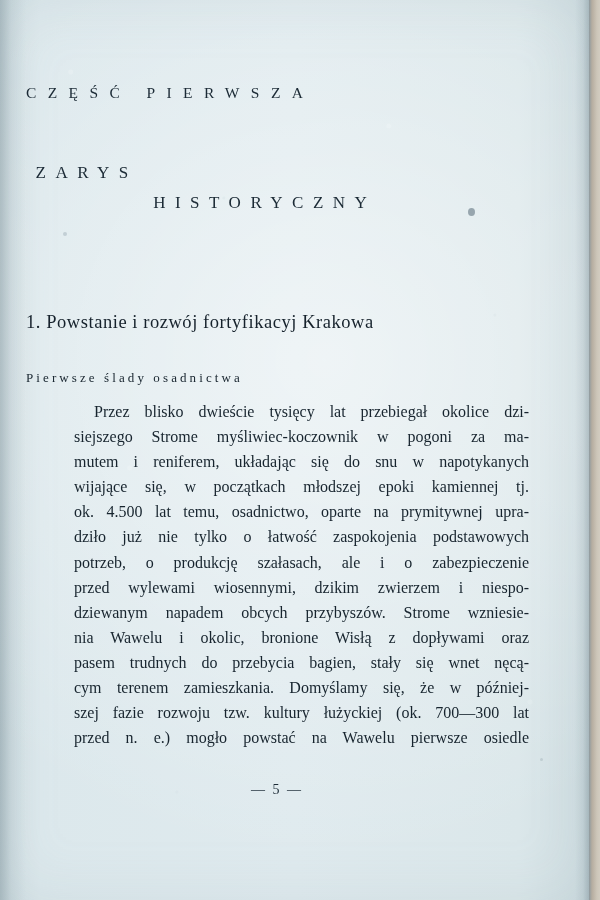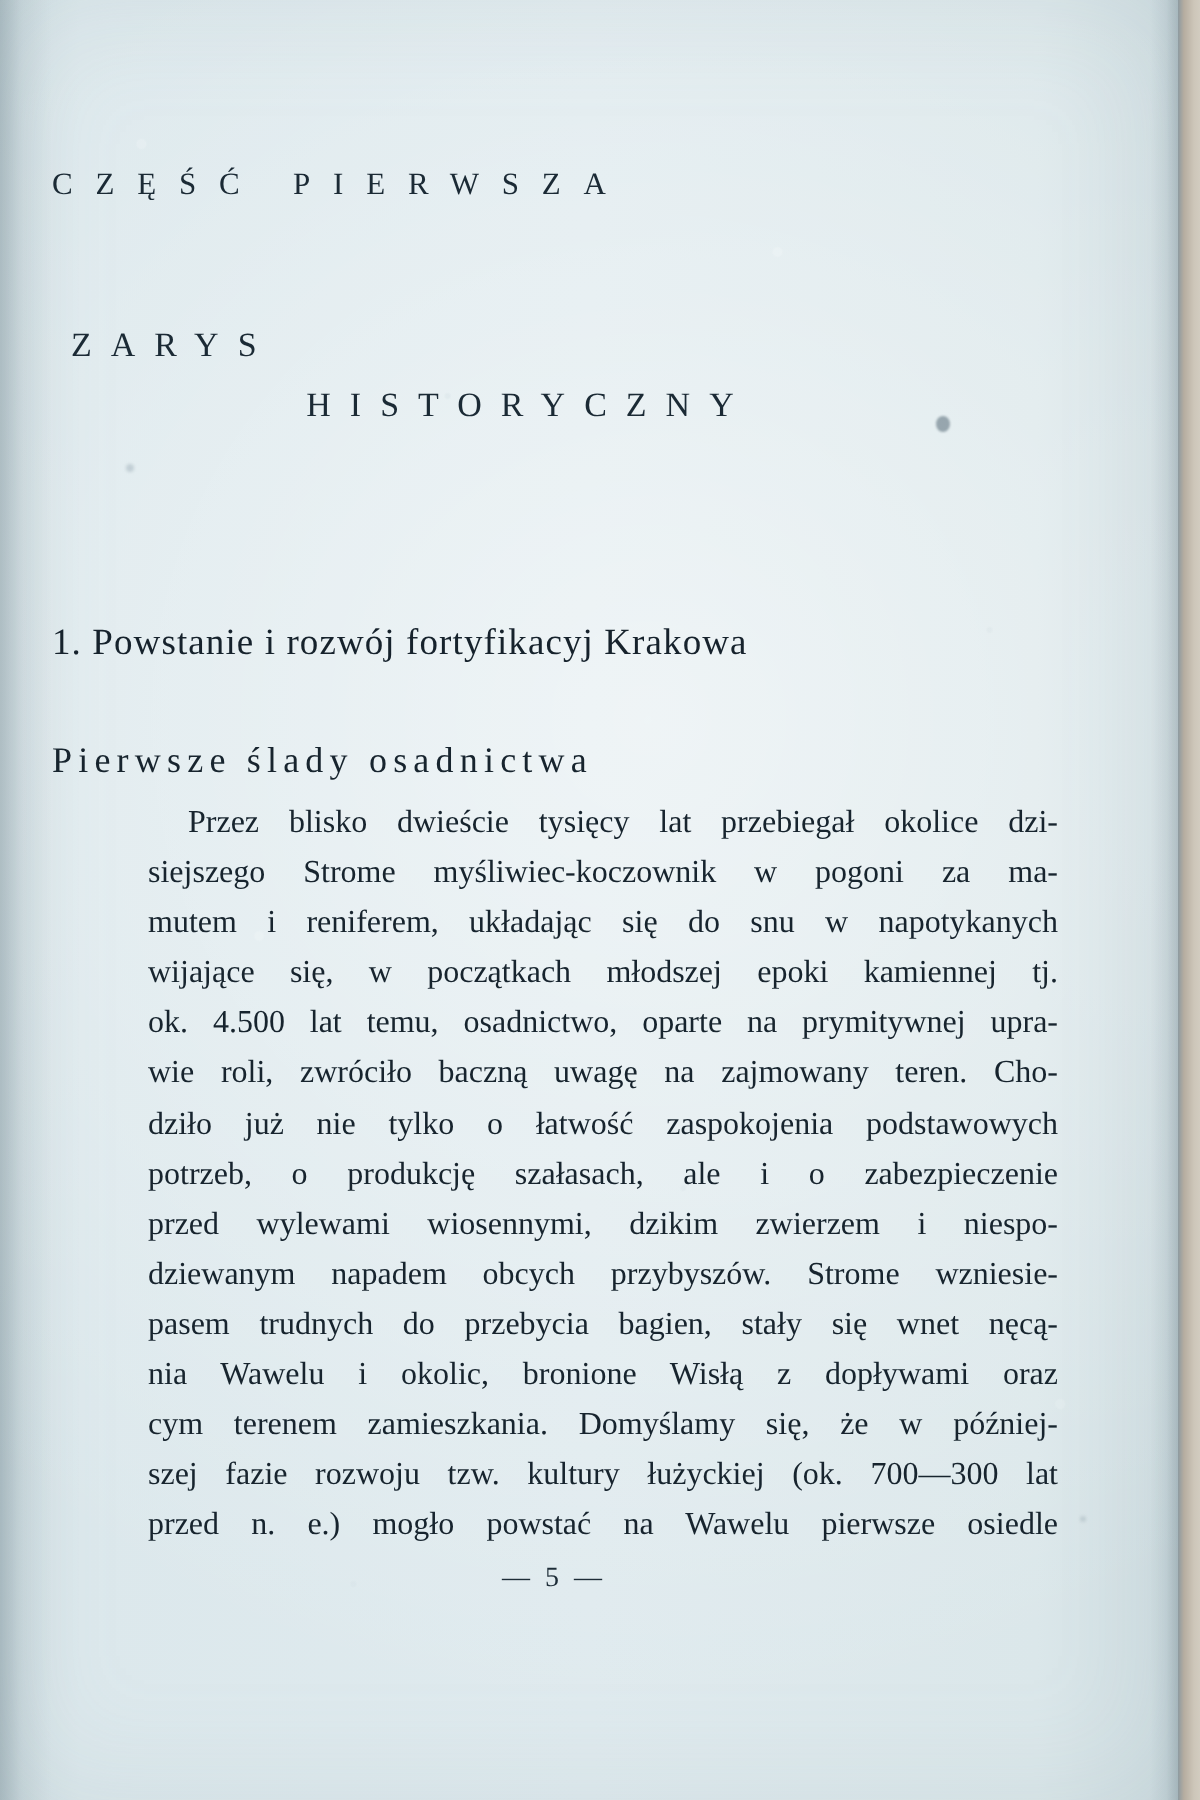--- a/index.html
+++ b/index.html
@@ -138,21 +138,21 @@
     text-align: left;
     font-size: 18.5px;
     letter-spacing: 0.55px;
     color: #16222c;
   }
 
   .subhead {
     position: absolute;
     left: 0;
     top: 370px;
-    font-size: 18px;
+    font-size: 13px;
     letter-spacing: 3.1px;
     color: #17242e;
     white-space: nowrap;
   }
 
   
   #body-text {
     position: absolute;
     left: 0;
     top: 399px;
@@ -223,27 +223,26 @@
     <div class="section-title">1. Powstanie i rozwój fortyfikacyj Krakowa</div>
 
     <div class="subhead">Pierwsze ślady osadnictwa</div>
 
     <div id="body-text">
         <div class="line just" style="text-indent: 20px;">Przez blisko dwieście tysięcy lat przebiegał okolice dzi-</div>
         <div class="line just">siejszego Strome myśliwiec-koczownik w pogoni za ma-</div>
         <div class="line just">mutem i reniferem, układając się do snu w napotykanych</div>
         <div class="line just">wijające się, w początkach młodszej epoki kamiennej tj.</div>
         <div class="line just">ok. 4.500 lat temu, osadnictwo, oparte na prymitywnej upra-</div>
-        <div class="line just">wie roli, zwróciło baczną uwagę na zajmowany teren. Cho-</div>
         <div class="line just">dziło już nie tylko o łatwość zaspokojenia podstawowych</div>
         <div class="line just">potrzeb, o produkcję szałasach, ale i o zabezpieczenie</div>
         <div class="line just">przed wylewami wiosennymi, dzikim zwierzem i niespo-</div>
         <div class="line just">dziewanym napadem obcych przybyszów. Strome wzniesie-</div>
+        <div class="line just">nia Wawelu i okolic, bronione Wisłą z dopływami oraz</div>
         <div class="line just">pasem trudnych do przebycia bagien, stały się wnet nęcą-</div>
-        <div class="line just">nia Wawelu i okolic, bronione Wisłą z dopływami oraz</div>
         <div class="line just">cym terenem zamieszkania. Domyślamy się, że w później-</div>
         <div class="line just">szej fazie rozwoju tzw. kultury łużyckiej (ok. 700—300 lat</div>
         <div class="line just">przed n. e.) mogło powstać na Wawelu pierwsze osiedle</div>
       </div>
 
     <div class="folio">— 5 —</div>
 
   </div>
 </div>
 

